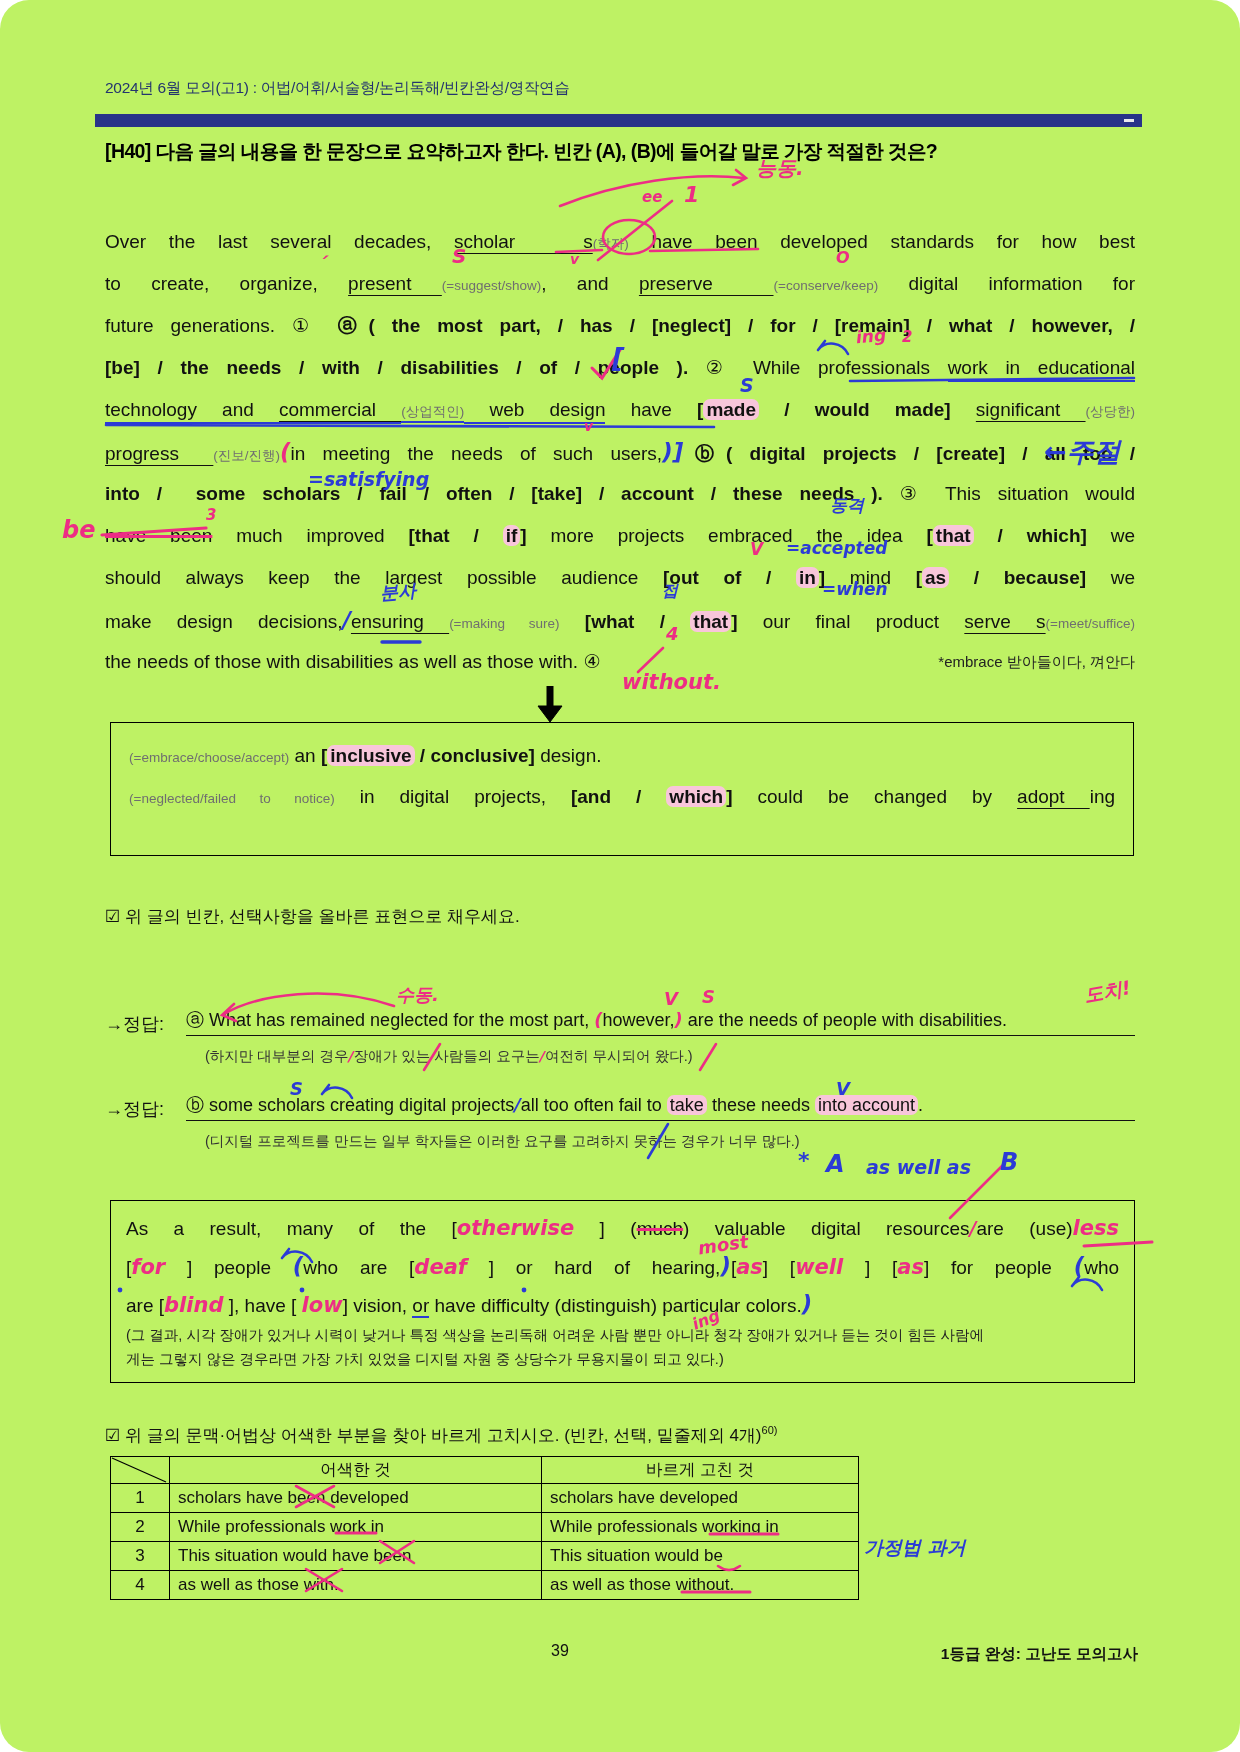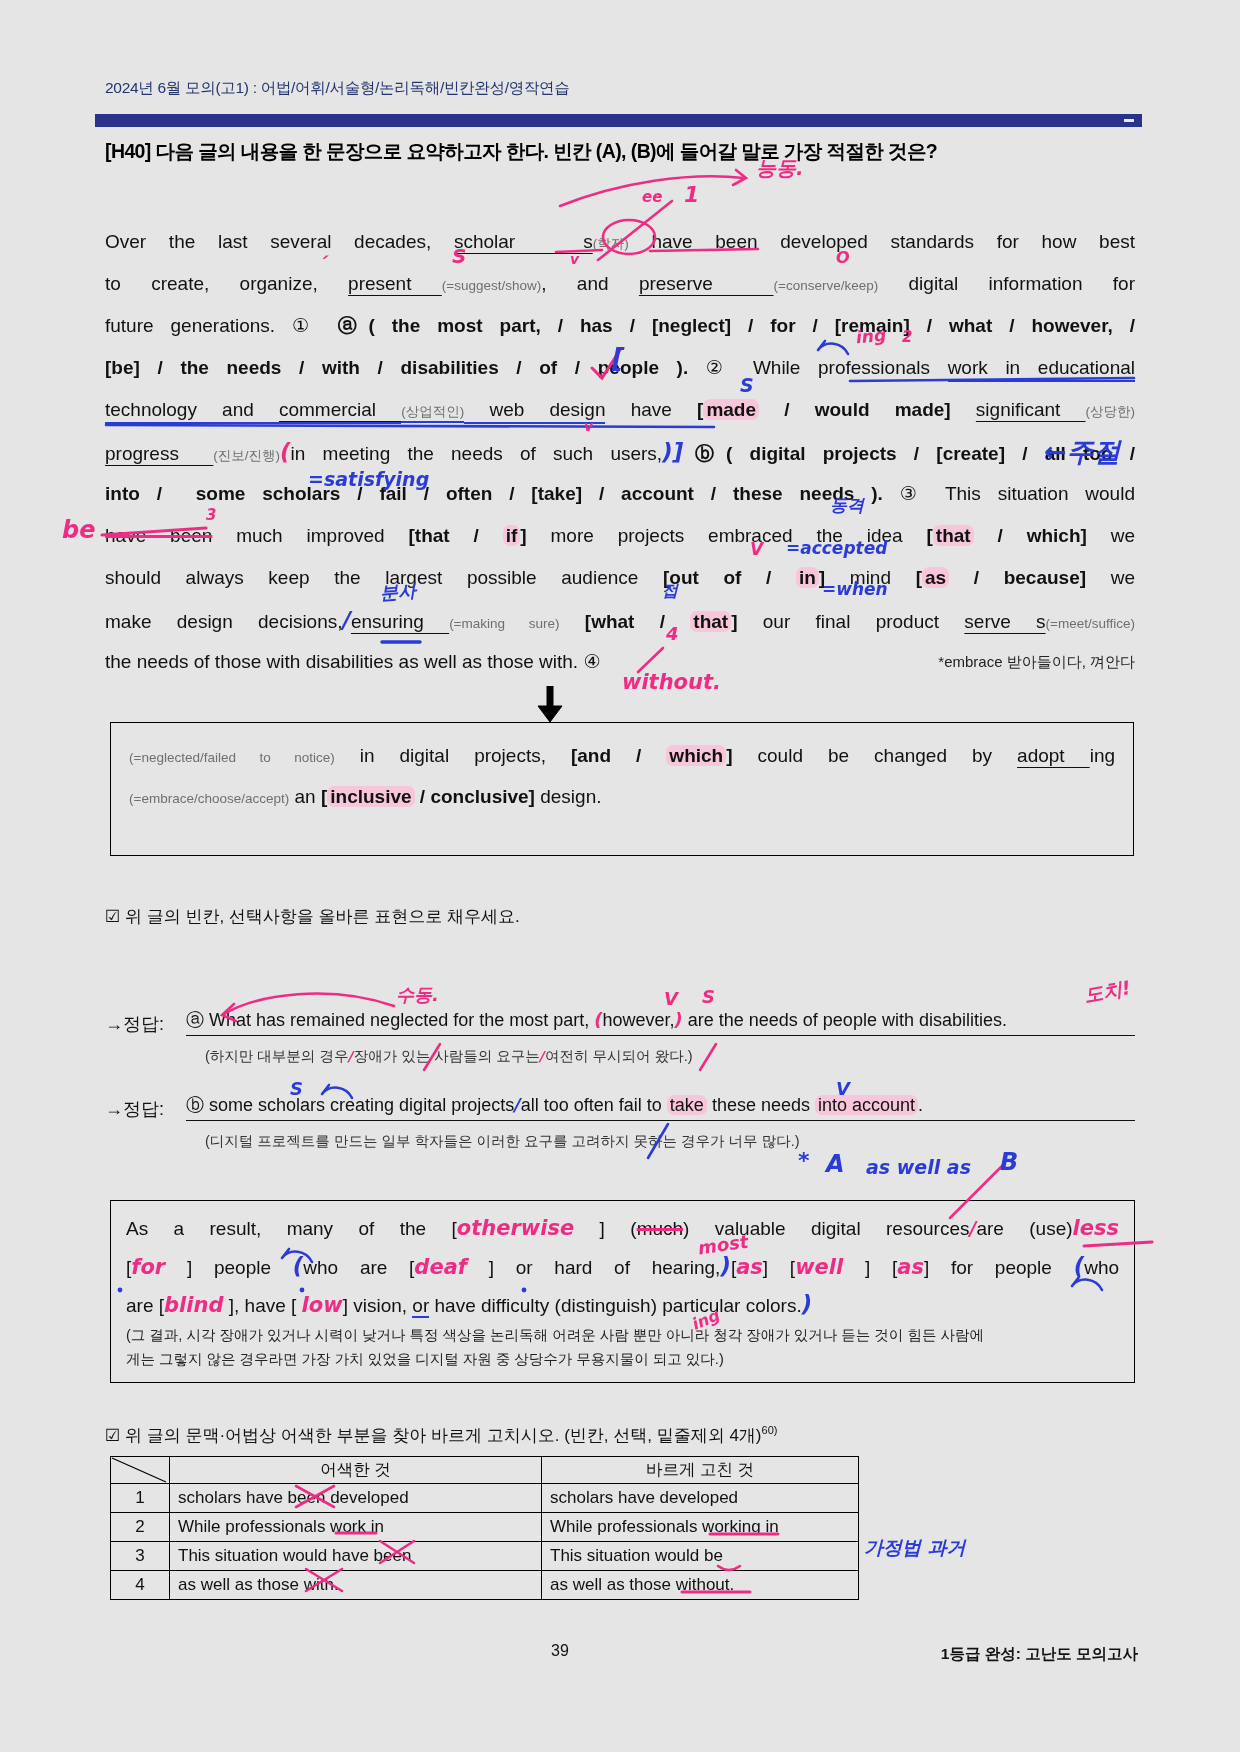--- a/index.html
+++ b/index.html
@@ -1,17 +1,17 @@
 <!DOCTYPE html>
 <html><head>
 <meta charset="utf-8">
 <style>
   html,body{margin:0;padding:0;background:#ffffff;}
-  .page{position:relative;width:1240px;height:1752px;background:#e5e5e5;overflow:hidden;
-        font-family:"Liberation Sans","DejaVu Sans",sans-serif;color:#111;}
+  .page{position:relative;width:1240px;height:1752px;background:#bef264;overflow:hidden;
+        font-family:"Liberation Sans","DejaVu Sans",sans-serif;color:#111;border-radius:29px;}
   .abs{position:absolute;}
   .header-line{left:105px;top:78px;font-size:15.5px;color:#24356e;letter-spacing:-0.3px;}
   .navy-bar{left:95px;top:114px;width:1047px;height:13px;background:#283389;}
   .bar-dash{position:absolute;right:8px;top:5px;width:10px;height:3px;background:#e8e8ee;}
   .page-title{left:105px;top:138px;width:1035px;font-size:19.5px;font-weight:800;color:#000;letter-spacing:-0.6px;}
   .passage{left:105px;top:221px;width:1030px;font-size:19px;z-index:1;}
   .pline{height:42px;line-height:42px;text-align:justify;text-align-last:justify;}
   .pline.flexline{display:flex;justify-content:space-between;text-align:left;text-align-last:left;}
   .note{font-size:15px;color:#222;}
   .sumbox{left:110px;top:722px;width:986px;height:108px;border:1.6px solid #000;padding:12px 18px;font-size:19px;}
@@ -79,22 +79,22 @@
     <div class="pline"><span class="strk">have been</span><span> much improved </span><span class="b">[that / </span><span class="b hl">if</span><span class="b">]</span><span> more projects embraced the idea </span><span class="b">[</span><span class="b hl">that</span><span class="b"> / which]</span><span> we</span></div>
     <div class="pline"><span>should always keep the largest possible audience </span><span class="b">[out of / </span><span class="b hl">in</span><span class="b">]</span><span> mind </span><span class="b">[</span><span class="b hl">as</span><span class="b"> / because]</span><span> we</span></div>
     <div class="pline"><span>make design decisions,</span><span class="inkb big">/</span><span class="u">ensuring&nbsp;</span><span class="g">(=making sure)</span><span> </span><span class="b">[what / </span><span class="b hl">that</span><span class="b">]</span><span> our final product </span><span class="u">serve&nbsp;s</span><span class="g">(=meet/suffice)</span></div>
     <div class="pline flexline">
       <span><span>the needs of those with disabilities as well as those with. ④</span></span>
       <span class="note">*embrace 받아들이다, 껴안다</span>
     </div>
   </div>
 
   <div class="abs sumbox">
+    <div class="sline noju"><span class="g">(=embrace/choose/accept)</span><span> an </span><span class="b">[</span><span class="b hl">inclusive</span><span class="b"> / conclusive]</span><span> design.</span></div>
     <div class="sline"><span class="g">(=neglected/failed to notice)</span><span> in digital projects, </span><span class="b">[and / </span><span class="b hl">which</span><span class="b">]</span><span> could be changed by </span><span class="u">adopt&nbsp;</span><span>ing</span></div>
-    <div class="sline noju"><span class="g">(=embrace/choose/accept)</span><span> an </span><span class="b">[</span><span class="b hl">inclusive</span><span class="b"> / conclusive]</span><span> design.</span></div>
   </div>
 
   <div class="abs task" style="top:905px;"><span>☑ 위 글의 빈칸, 선택사항을 올바른 표현으로 채우세요.</span></div>
 
   <div class="abs ansrow" style="top:1008px;">
     <span class="ansfix">→정답:</span>
     <span class="ansline"><span>ⓐ </span><span>What has remained neglected for the most part, </span><span class="inkp">(</span><span>however,</span><span class="inkp">)</span><span> are the needs of people with disabilities.</span></span>
   </div>
   <div class="abs anskor" style="top:1047px;"><span>(하지만 대부분의 경우</span><span class="inkp">/</span><span>장애가 있는 사람들의 요구는</span><span class="inkp">/</span><span>여전히 무시되어 왔다.)</span></div>
 

